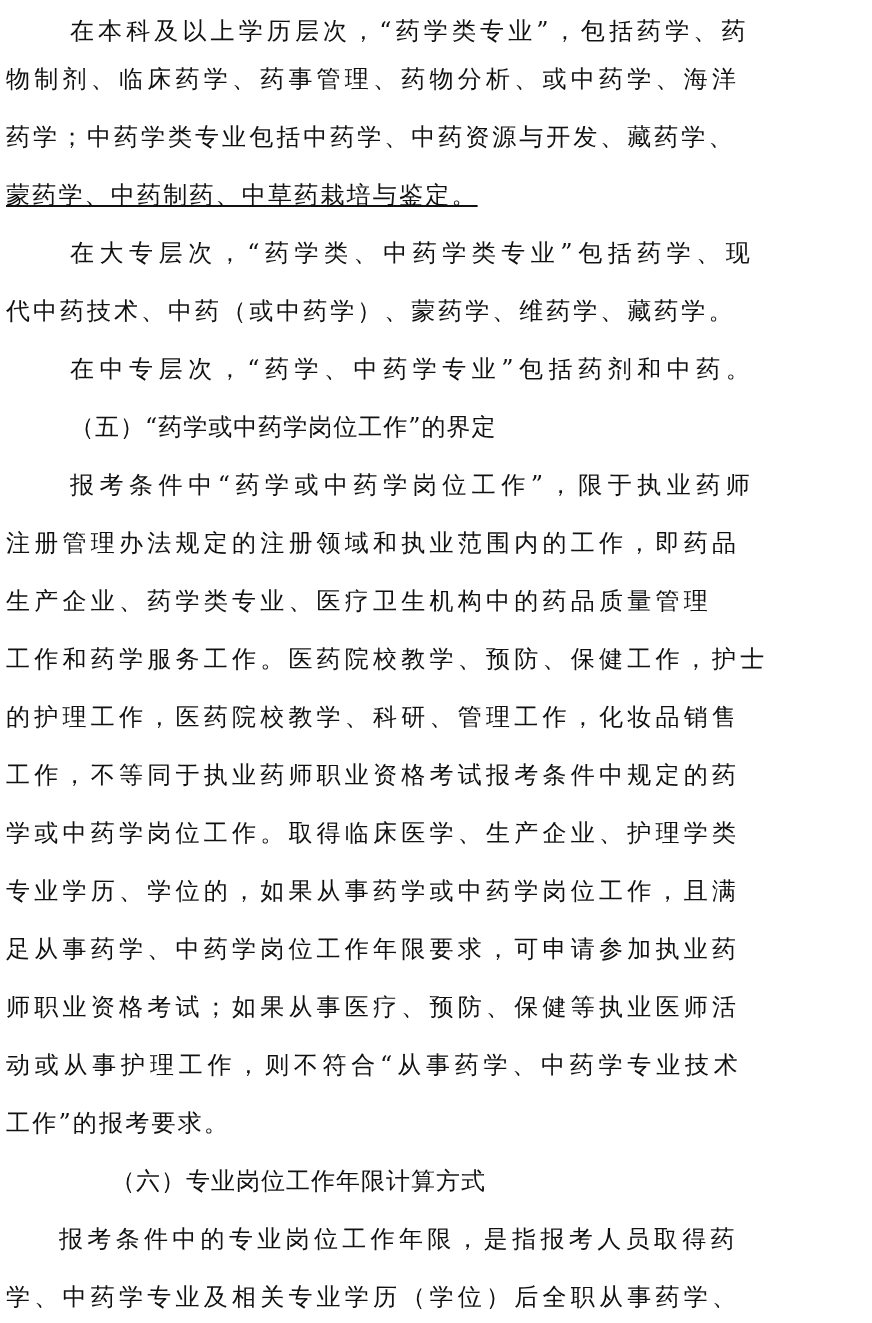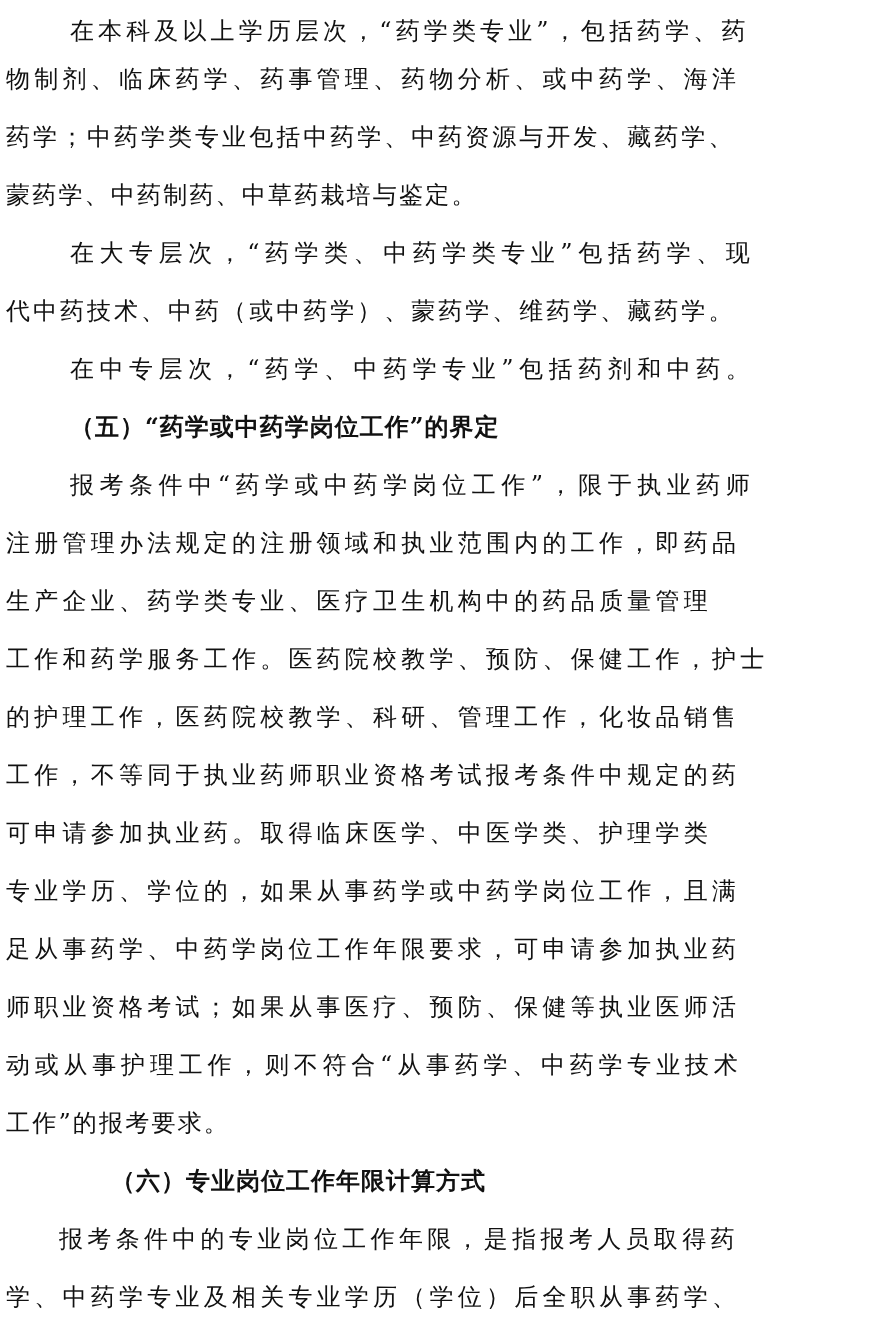--- a/index.html
+++ b/index.html
@@ -24,43 +24,43 @@
   .line {
     position: absolute;
     left: 0;
     height: 58px;
     line-height: 58px;
     font-size: 24px;
     white-space: nowrap;
     letter-spacing: 2.2px;
   }
   .heading {
-    font-weight: bold;
+    font-weight: normal;
     letter-spacing: 1px;
   }
 </style>
 </head>
 <body>
 
 <div class="page">
   <div class="line" style="top: 2px; left: 64px; letter-spacing: 4.12px;">在本科及以上学历层次，“药学类专业”，包括药学、药</div>
   <div class="line" style="top: 50px; left: 0px; letter-spacing: 4.23846px;">物制剂、临床药学、药事管理、药物分析、或中药学、海洋</div>
   <div class="line" style="top: 108px; left: 0px; letter-spacing: 3.01481px;">药学；中药学类专业包括中药学、中药资源与开发、藏药学、</div>
-  <div class="line" style="top: 166px; left: 0px;">蒙药学、中药制药、中草药栽培与鉴定。</div>
+  <div class="line" style="top: 166px; left: 0px; text-decoration: underline;">蒙药学、中药制药、中草药栽培与鉴定。</div>
   <div class="line" style="top: 224px; left: 64px; letter-spacing: 5.53333px;">在大专层次，“药学类、中药学类专业”包括药学、现</div>
   <div class="line" style="top: 282px; left: 0px; letter-spacing: 3.01481px;">代中药技术、中药（或中药学）、蒙药学、维药学、藏药学。</div>
   <div class="line" style="top: 340px; left: 64px; letter-spacing: 5.53333px;">在中专层次，“药学、中药学专业”包括药剂和中药。</div>
   <div class="line heading" style="top: 398px; left: 64px;">（五）“药学或中药学岗位工作”的界定</div>
   <div class="line" style="top: 456px; left: 64px; letter-spacing: 5.53333px;">报考条件中“药学或中药学岗位工作”，限于执业药师</div>
   <div class="line" style="top: 514px; left: 0px; letter-spacing: 4.23846px; text-align: right;">注册管理办法规定的注册领域和执业范围内的工作，即药品</div>
   <div class="line" style="top: 572px; left: 0px; letter-spacing: 4.23846px;">生产企业、药学类专业、医疗卫生机构中的药品质量管理</div>
   <div class="line" style="top: 630px; left: 0px; letter-spacing: 4.23846px;">工作和药学服务工作。医药院校教学、预防、保健工作，护士</div>
   <div class="line" style="top: 688px; left: 0px; letter-spacing: 4.23846px;">的护理工作，医药院校教学、科研、管理工作，化妆品销售</div>
   <div class="line" style="top: 746px; left: 0px; letter-spacing: 4.23846px;">工作，不等同于执业药师职业资格考试报考条件中规定的药</div>
-  <div class="line" style="top: 804px; left: 0px; letter-spacing: 4.23846px;">可申请参加执业药。取得临床医学、中医学类、护理学类</div>
+  <div class="line" style="top: 804px; left: 0px; letter-spacing: 4.23846px;">学或中药学岗位工作。取得临床医学、生产企业、护理学类</div>
   <div class="line" style="top: 862px; left: 0px; letter-spacing: 4.23846px;">专业学历、学位的，如果从事药学或中药学岗位工作，且满</div>
   <div class="line" style="top: 920px; left: 0px; letter-spacing: 4.23846px;">足从事药学、中药学岗位工作年限要求，可申请参加执业药</div>
   <div class="line" style="top: 978px; left: 0px; letter-spacing: 4.23846px;">师职业资格考试；如果从事医疗、预防、保健等执业医师活</div>
   <div class="line" style="top: 1036px; left: 0px; letter-spacing: 4.77692px;">动或从事护理工作，则不符合“从事药学、中药学专业技术</div>
   <div class="line" style="top: 1094px; left: 0px;">工作”的报考要求。</div>
   <div class="line heading" style="top: 1152px; left: 70px; margin-left: 35px;">（六）专业岗位工作年限计算方式</div>
   <div class="line" style="top: 1210px; left: 53px; letter-spacing: 4.325px;">报考条件中的专业岗位工作年限，是指报考人员取得药</div>
   <div class="line" style="top: 1268px; left: 0px; letter-spacing: 4.23846px;">学、中药学专业及相关专业学历（学位）后全职从事药学、</div>
 </div>
 

